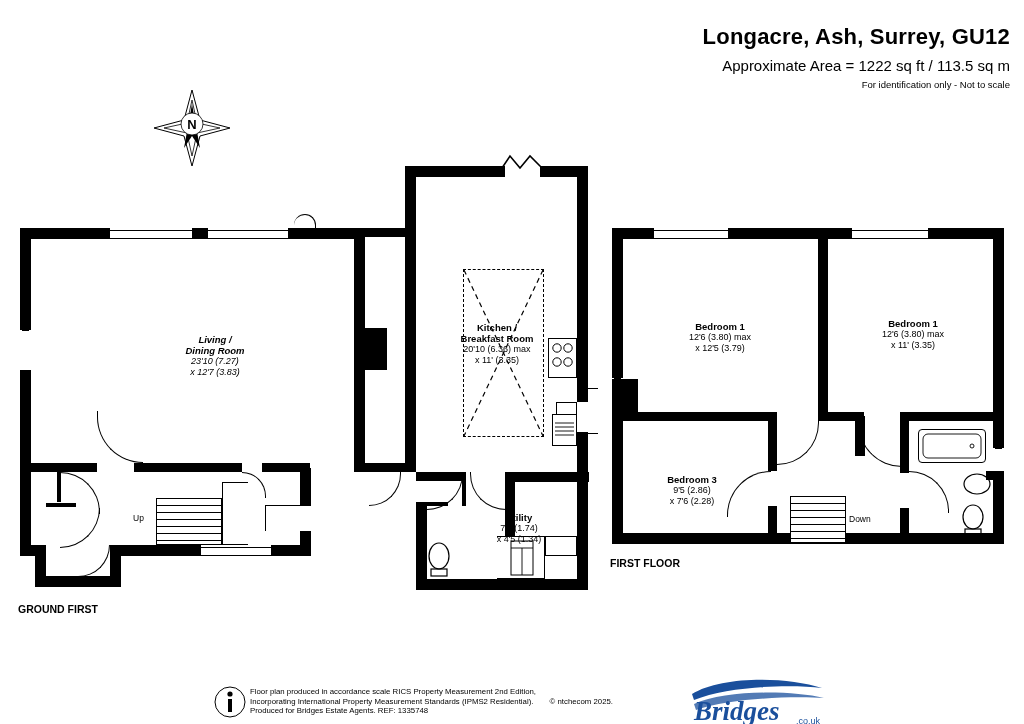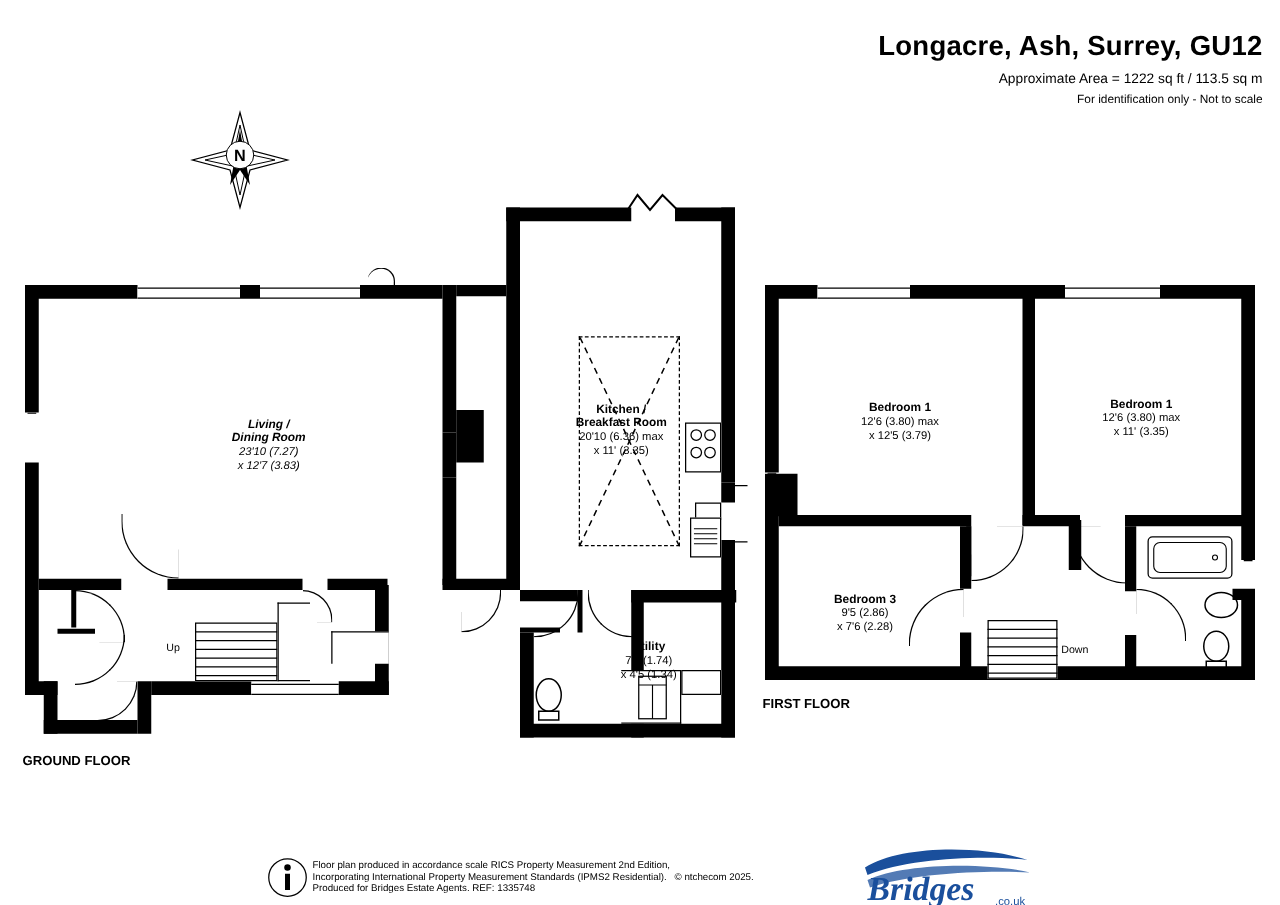--- a/index.html
+++ b/index.html
@@ -9,21 +9,21 @@
     font-family:"Liberation Sans", sans-serif;
     color:#000;
     position:relative;
     overflow:hidden;
   }
   .plan{position:absolute;left:0;top:16px;width:1024px;height:724px;}
 
   
   .hdr{position:absolute;right:14px;top:8px;text-align:right;}
   .hdr .title{font-size:22px;font-weight:bold;letter-spacing:.2px;}
-  .hdr .area{font-size:11px;margin-top:7px;}
+  .hdr .area{font-size:15px;margin-top:7px;}
   .hdr .note{font-size:9.5px;margin-top:5px;}
 
   
   .w{position:absolute;background:#000;}
   .wh{position:absolute;background:#fff;border-top:1px solid #000;border-bottom:1px solid #000;} 
   .room-label{position:absolute;text-align:center;font-size:9px;line-height:11px;}
   .room-label .nm{font-weight:bold;font-size:9.5px;}
   .floor-label{position:absolute;font-weight:bold;font-size:10.5px;}
   .tiny{position:absolute;font-size:8.5px;}
   .boxthin{position:absolute;border:1px solid #000;background:#fff;box-sizing:border-box;}
@@ -188,21 +188,21 @@
       <div>20'10 (6.36) max</div>
       <div>x 11' (3.35)</div>
     </div>
 
     <div class="room-label" style="left:464px;top:496px;width:110px;">
       <div class="nm">Utility</div>
       <div>7'4 (1.74)</div>
       <div>x 4'5 (1.34)</div>
     </div>
 
-    <div class="floor-label" style="left:18px;top:587px;">GROUND FLOOR</div>
+    <div class="floor-label" style="left:18px;top:587px;">GROUND FIRST</div>
   </div>
 
   <div>
 
     <div class="w" style="left:612px;top:212px;width:42px;height:11px;"></div>
     <div class="wh" style="left:654px;top:214px;width:74px;height:7px;"></div>
     <div class="w" style="left:728px;top:212px;width:124px;height:11px;"></div>
     <div class="wh" style="left:852px;top:214px;width:76px;height:7px;"></div>
     <div class="w" style="left:928px;top:212px;width:76px;height:11px;"></div>
 
@@ -286,21 +286,21 @@
       <circle cx="16" cy="18" r="15" fill="none" stroke="#000" stroke-width="1"></circle>
       <circle cx="16" cy="10" r="2.6" fill="#000"></circle>
       <rect x="14" y="15" width="4" height="13" fill="#000"></rect>
     </svg>
   </div>
 
   <div style="position:absolute;left:250px;top:671px;font-size:7.8px;line-height:9.6px;">
     <div>Floor plan produced in accordance scale RICS Property Measurement 2nd Edition,</div>
     <div>
       <span>Incorporating International Property Measurement Standards (IPMS2 Residential).</span>
-      <span style="margin-left:4px;">© ntchecom 2025.</span>
+      <span style="margin-left:14px;">© ntchecom 2025.</span>
     </div>
     <div>Produced for Bridges Estate Agents.   REF: 1335748</div>
   </div>
 
   <div style="position:absolute;left:690px;top:658px;width:140px;height:54px;">
     <svg width="140" height="54" viewBox="0 0 140 54">
       <path d="M2 20 C 30 2, 96 2, 132 14 C 100 10, 38 12, 4 26 Z" fill="#1a4f9c"></path>
       <path d="M4 30 C 34 16, 100 16, 134 24 C 102 22, 40 24, 6 36 Z" fill="#1a4f9c" opacity="0.75"></path>
       <text x="4" y="46" font-family="Liberation Serif, serif" font-size="27" font-weight="bold" font-style="italic" fill="#1a4f9c">Bridges</text>
       <text x="106" y="50" font-family="Liberation Sans, sans-serif" font-size="9" fill="#1a4f9c">.co.uk</text>

